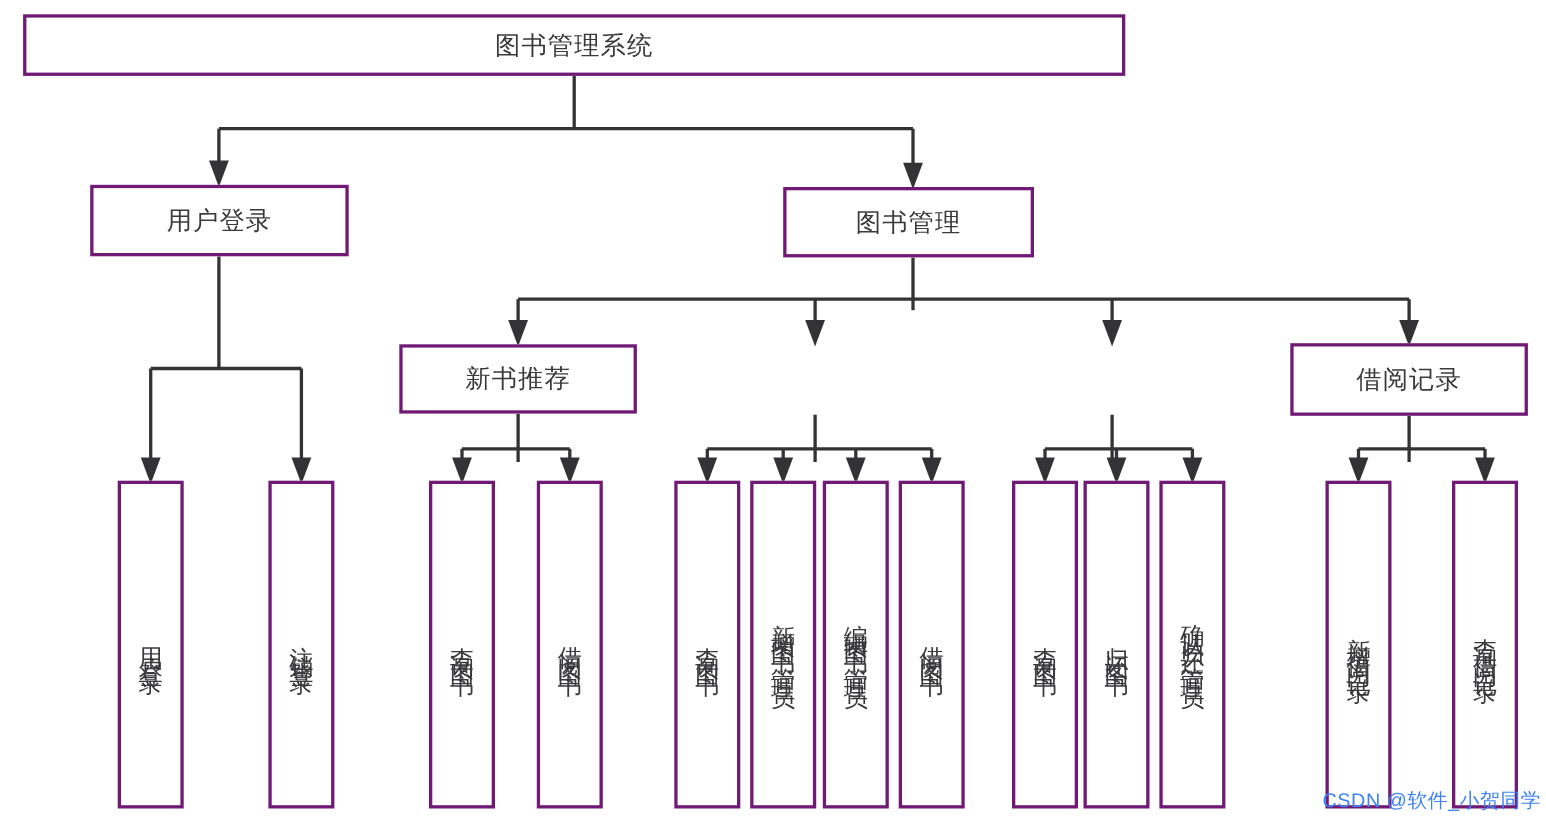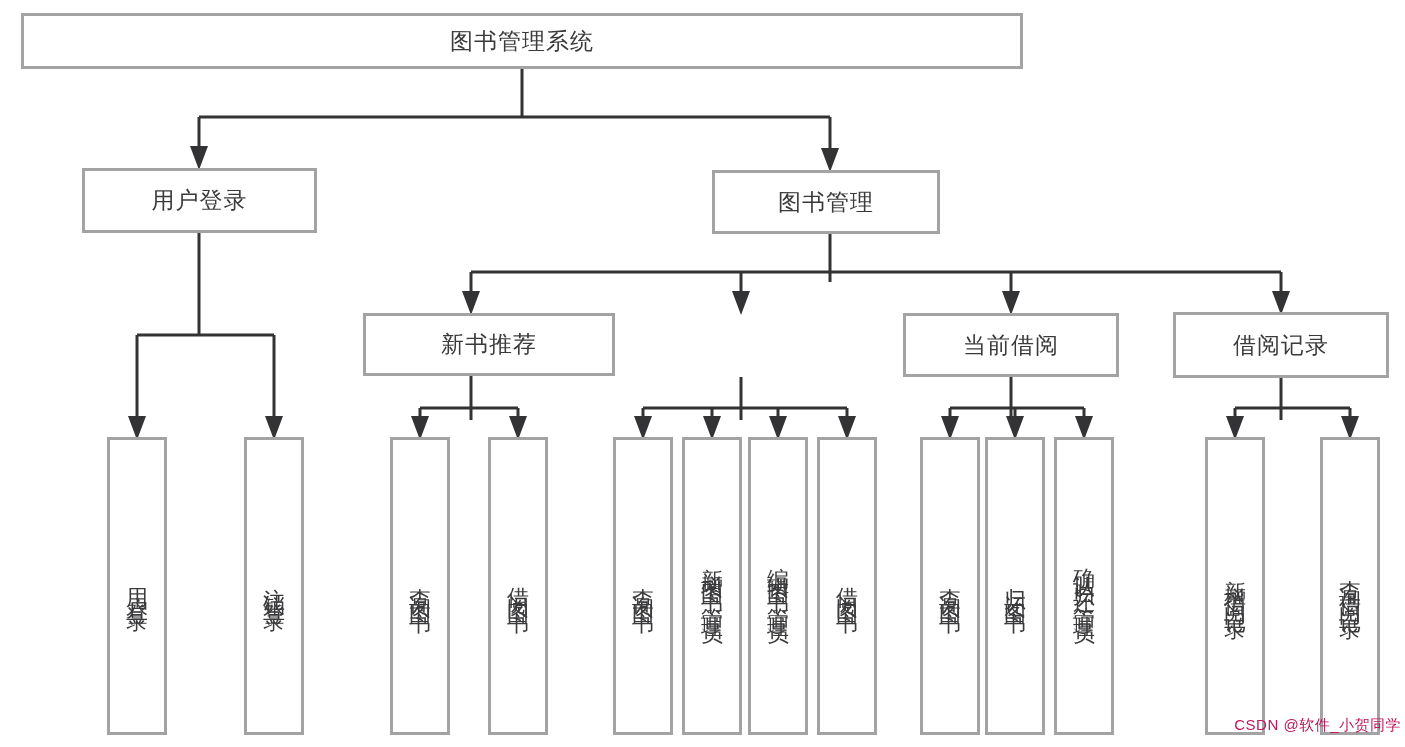--- a/index.html
+++ b/index.html
@@ -12,21 +12,21 @@
     overflow: hidden;
   }
   #connectors {
     position: absolute;
     left: 0; top: 0;
     z-index: 1;
   }
   .box {
     position: absolute;
     box-sizing: border-box;
-    border: 3px solid #a3a3a3;
+    border: 3px solid #701a75;
     background: #ffffff;
     display: flex;
     align-items: center;
     justify-content: center;
     z-index: 2;
   }
   .box.h span {
     font-size: 23px;
     color: #3a3a3c;
     letter-spacing: 1px;
@@ -38,22 +38,22 @@
     font-size: 22px;
     color: #3a3a3c;
     letter-spacing: 8px;
     line-height: 1;
   }
   #watermark {
     position: absolute;
     right: 4px;
     top: 716px;
     z-index: 3;
-    font-size: 15px;
-    color: #be185d;
+    font-size: 18px;
+    color: #3b82f6;
     letter-spacing: 0.5px;
     white-space: nowrap;
   }
 </style>
 </head>
 <body>
 
 <div id="canvas">
 
   <svg id="connectors" width="1405" height="747" viewBox="0 0 1405 747">
@@ -126,25 +126,22 @@
     <span>图书管理系统</span>
   </div>
 
   <div class="box h" style="left:82px;top:168px;width:235px;height:65px">
     <span>用户登录</span>
   </div>
   <div class="box h" style="left:712px;top:170px;width:228px;height:64px">
     <span>图书管理</span>
   </div>
 
-  <div class="box h" style="left:363px;top:313px;width:252px;height:63px">
+  <div class="box h" style="left:363px;top:313px;width:216px;height:63px">
     <span>新书推荐</span>
-  </div>
-  <div class="box h" style="left:903px;top:313px;width:216px;height:64px">
-    <span>当前借阅</span>
   </div>
   <div class="box h" style="left:1173px;top:312px;width:216px;height:66px">
     <span>借阅记录</span>
   </div>
 
   <div class="box v" style="left:107px;top:437px;width:60px;height:298px">
     <span>用户登录</span>
   </div>
   <div class="box v" style="left:244px;top:437px;width:60px;height:298px">
     <span>注销登录</span>

